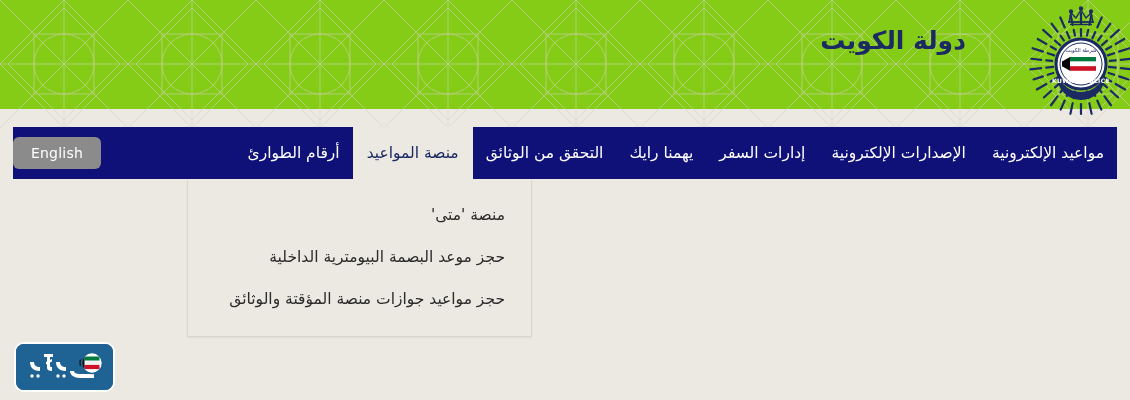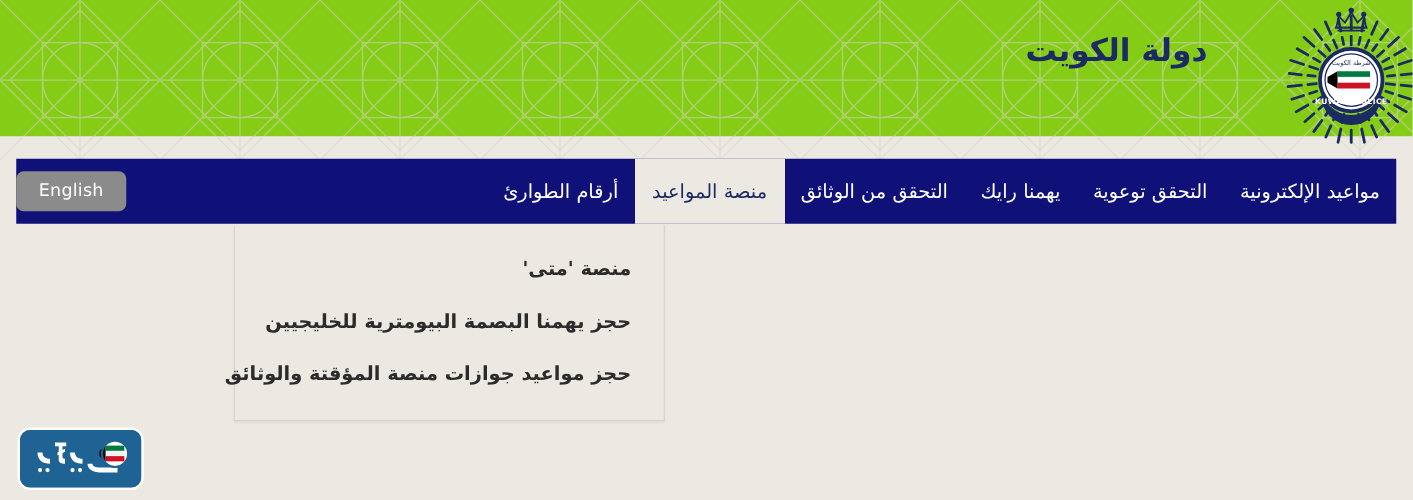--- a/index.html
+++ b/index.html
@@ -129,21 +129,20 @@
     position: absolute;
     left: 187px;
     top: 180px;
     width: 345px;
     background: #ece9e2;
     border: 1px solid #d9d5cb;
     border-top: none;
     box-sizing: border-box;
     padding: 14px 0 16px 0;
     box-shadow: 0 1px 2px rgba(0,0,0,0.05);
-    font-weight: bold;
   }
   .dd-item {
     display: block;
     text-align: right;
     padding: 11px 26px 11px 20px;
     color: #2b2b2b;
     font-size: 15.5px;
     line-height: 1.3;
     white-space: nowrap;
     cursor: pointer;
@@ -349,23 +348,26 @@
     </div>
   </div>
 
   <nav id="navbar">
 
 
     <div class="nav-item">
       <span>مواعيد الإلكترونية</span>
     </div>
 
-
-    <div class="nav-item">
-      <span>التحقق توعوية</span>
+    <div class="nav-item">
+      <span>الإصدارات الإلكترونية</span>
+    </div>
+
+    <div class="nav-item">
+      <span>إدارات السفر</span>
     </div>
 
     <div class="nav-item">
       <span>يهمنا رايك</span>
     </div>
 
     <div class="nav-item">
       <span>التحقق من الوثائق</span>
     </div>
 
@@ -377,21 +379,21 @@
       <span>أرقام الطوارئ</span>
     </div>
 
     <div class="nav-spacer"></div>
 
     <button id="lang-btn">English</button>
   </nav>
 
   <div id="dropdown">
     <div class="dd-item">منصة 'متى'</div>
-    <div class="dd-item">حجز يهمنا البصمة البيومترية للخليجيين</div>
+    <div class="dd-item">حجز موعد البصمة البيومترية الداخلية</div>
     <div class="dd-item">حجز مواعيد جوازات منصة المؤقتة والوثائق</div>
   </div>
 
   <div id="watermark">
     <svg width="97" height="46" viewBox="0 0 97 46" xmlns="http://www.w3.org/2000/svg">
       <rect x="0" y="0" width="97" height="46" fill="#1f6395"></rect>
 
       <g fill="#ffffff">
 
         <path d="M14 18 C14 24, 18 27, 24 27 L24 23 C20 23, 18 21, 18 18 Z"></path>

